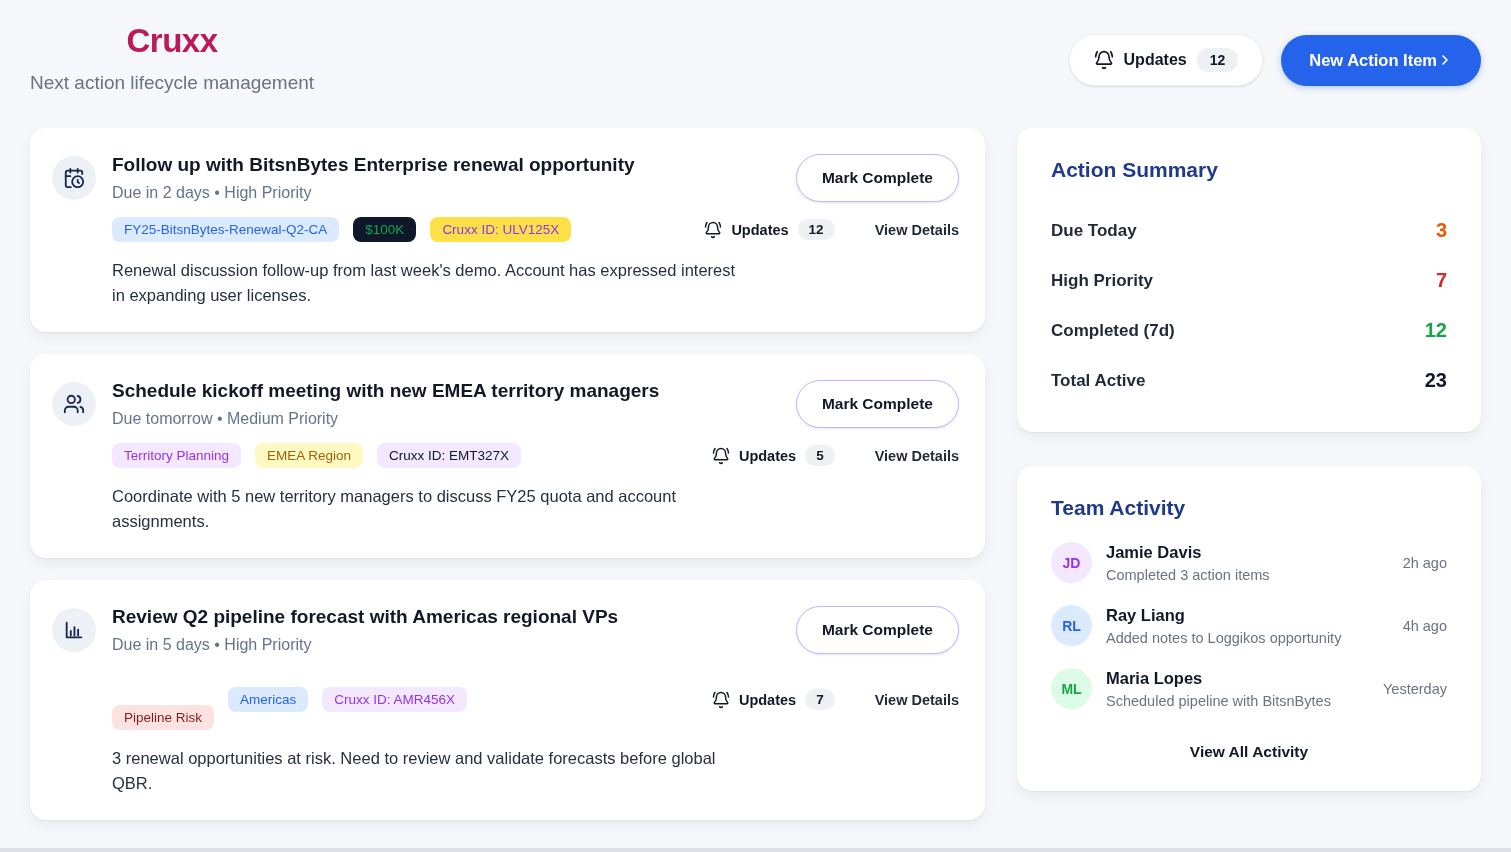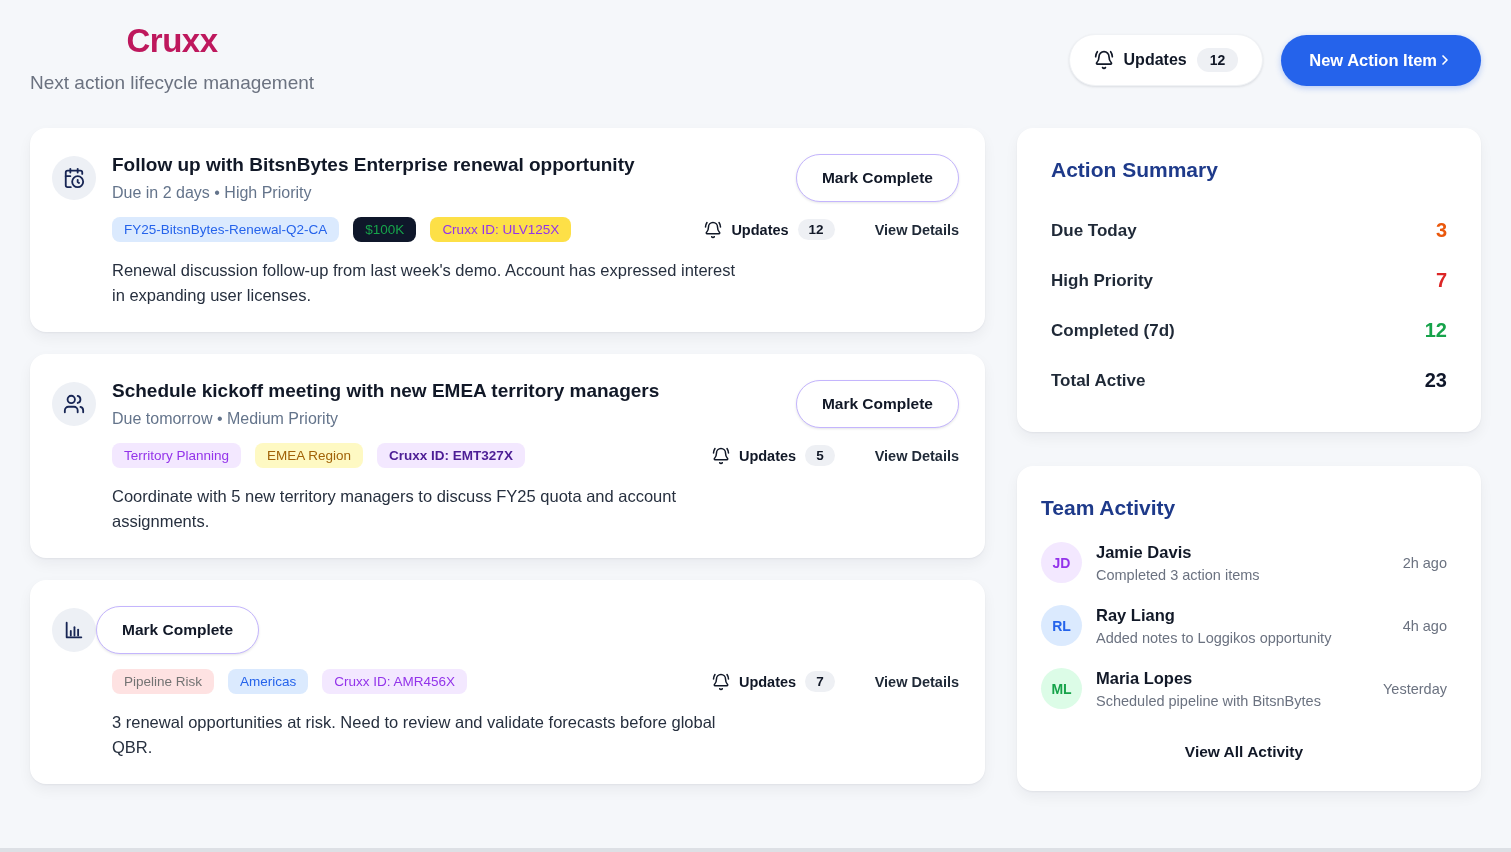--- a/index.html
+++ b/index.html
@@ -77,21 +77,21 @@
 
   
   .summary-card { padding: 30px 34px 26px 34px; }
   .summary-card h3, .team-card h3 { font-size: 21px; font-weight: 800; color: #1e3a8a; }
   .summary-rows { margin-top: 24px; }
   .summary-row { display: flex; justify-content: space-between; align-items: center; padding: 13px 0 14px 0; }
   .summary-label { font-size: 17px; font-weight: 700; color: #1f2937; }
   .summary-value { font-size: 20px; font-weight: 800; }
 
   
-  .team-card { margin-top: 34px; padding: 30px 34px 26px 24px; }
+  .team-card { margin-top: 34px; padding: 30px 34px 26px 34px; }
   .team-list { margin-top: 22px; }
   .team-row { display: flex; align-items: center; margin-bottom: 22px; }
   .avatar {
     width: 41px; height: 41px; border-radius: 50%; flex: none;
     display: flex; align-items: center; justify-content: center;
     font-size: 14px; font-weight: 700;
   }
   .team-info { flex: 1; margin-left: 14px; min-width: 0; }
   .team-name { font-size: 16.5px; font-weight: 700; color: #111827; }
   .team-action { font-size: 14.5px; color: #6b7280; margin-top: 5px; }
@@ -194,21 +194,21 @@
           <div class="card-head">
             <h3 class="card-title">Schedule kickoff meeting with new EMEA territory managers</h3>
             <p class="card-meta">Due tomorrow • Medium Priority</p>
           </div>
           <button class="pill mark-complete">Mark Complete</button>
         </div>
         <div class="card-tags-row">
           <div class="tags">
             <span class="tag" style="color: rgb(147, 51, 234); background-color: rgb(243, 232, 255);">Territory Planning</span>
             <span class="tag" style="color: rgb(161, 98, 7); background-color: rgb(254, 249, 195);">EMEA Region</span>
-            <span class="tag" style="color: #4c1d95; background-color: rgb(243, 232, 255); font-weight: bold;">Cruxx ID: EMT327X</span>
+            <span class="tag" style="color: #0f172a; background-color: rgb(243, 232, 255);">Cruxx ID: EMT327X</span>
           </div>
           <div class="tag-actions">
             <span class="updates-group">
               <span class="icon">
                 <svg width="18" height="18" viewBox="0 0 24 24" fill="none" stroke="#111827" stroke-width="2" stroke-linecap="round" stroke-linejoin="round">
                     <path d="M10.268 21a2 2 0 0 0 3.464 0"></path>
                     <path d="M22 8c0-2.3-.8-4.3-2-6"></path>
                     <path d="M3.262 15.326A1 1 0 0 0 4 17h16a1 1 0 0 0 .74-1.673C19.41 13.956 18 12.499 18 8A6 6 0 0 0 6 8c0 4.499-1.411 5.956-2.738 7.326"></path>
                     <path d="M4 2C2.8 3.7 2 5.7 2 8"></path>
                   </svg>
@@ -225,25 +225,29 @@
       <article class="card action-card">
         <div class="card-top">
           <div class="icon-circle">
             <svg width="22" height="22" viewBox="0 0 24 24" fill="none" stroke="currentColor" stroke-width="2" stroke-linecap="round" stroke-linejoin="round">
                 <path d="M4 4v16h16"></path>
                 <path d="M8.5 18v-5"></path>
                 <path d="M12.5 18v-9"></path>
                 <path d="M16.5 18v-6.5"></path>
               </svg>
           </div>
+          <div class="card-head">
+            <h3 class="card-title">Review Q2 pipeline forecast with Americas regional VPs</h3>
+            <p class="card-meta">Due in 5 days • High Priority</p>
+          </div>
           <button class="pill mark-complete">Mark Complete</button>
         </div>
         <div class="card-tags-row">
           <div class="tags">
-            <span class="tag" style="color: #737373; background-color: rgb(254, 226, 226);">Pipeline Risk</span>
+            <span class="tag" style="color: #7f1d1d; background-color: rgb(254, 226, 226); margin-top: 36px;">Pipeline Risk</span>
             <span class="tag" style="color: rgb(37, 99, 235); background-color: rgb(219, 234, 254);">Americas</span>
             <span class="tag" style="color: rgb(147, 51, 234); background-color: rgb(243, 232, 255);">Cruxx ID: AMR456X</span>
           </div>
           <div class="tag-actions">
             <span class="updates-group">
               <span class="icon">
                 <svg width="18" height="18" viewBox="0 0 24 24" fill="none" stroke="#111827" stroke-width="2" stroke-linecap="round" stroke-linejoin="round">
                     <path d="M10.268 21a2 2 0 0 0 3.464 0"></path>
                     <path d="M22 8c0-2.3-.8-4.3-2-6"></path>
                     <path d="M3.262 15.326A1 1 0 0 0 4 17h16a1 1 0 0 0 .74-1.673C19.41 13.956 18 12.499 18 8A6 6 0 0 0 6 8c0 4.499-1.411 5.956-2.738 7.326"></path>

